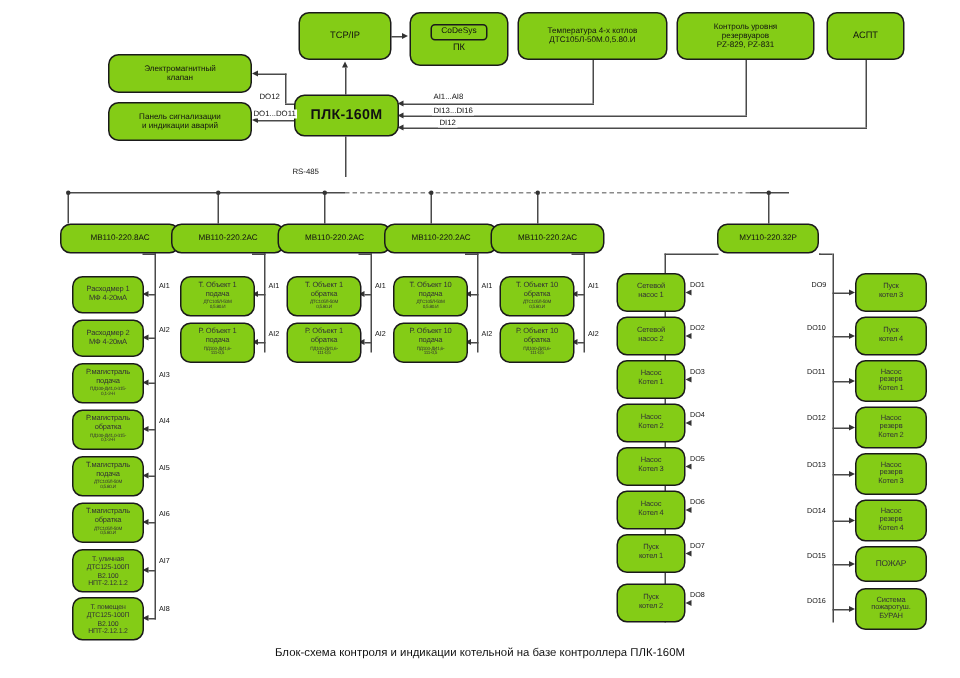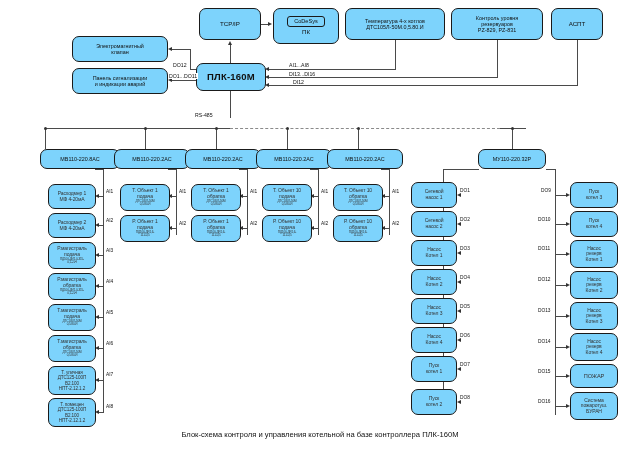--- a/index.html
+++ b/index.html
@@ -11,21 +11,21 @@
     overflow:hidden;
   }
   #stage{position:relative;width:640px;height:452px;}
 
   
   .node{
     position:absolute;
     box-sizing:border-box;
     border:1.1px solid #1a1a1a;
     border-radius:7px;
-    background:#7dd3fc;
+    background:#84cc16;
     display:flex;
     flex-direction:column;
     align-items:center;
     justify-content:center;
     text-align:center;
     line-height:1.12;
     z-index:5;
   }
   .node .ln{display:block;width:100%;}
 
@@ -464,15 +464,15 @@
 
   <div class="node" style="left:570px;top:392px;width:48px;height:28px;">
     <span class="ln t-xs" style="font-size:5px;">Система</span>
     <span class="ln t-xs" style="font-size:5px;">пожаротуш.</span>
     <span class="ln t-xs" style="font-size:5px;">БУРАН</span>
   </div>
   <div class="h" style="left:555px;top:406px;width:12px;"></div>
   <div class="ar ar-r" style="left:566px;top:403.5px;"></div>
   <div class="wl sm" style="left:537px;top:399px;">DO16</div>
 
-  <div class="caption">Блок-схема контроля и управления котельной на базе контроллера ПЛК-160М</div>
+  <div class="caption">Блок-схема контроля и индикации котельной на базе контроллера ПЛК-160М</div>
 
 </div>
 
 </body></html>

